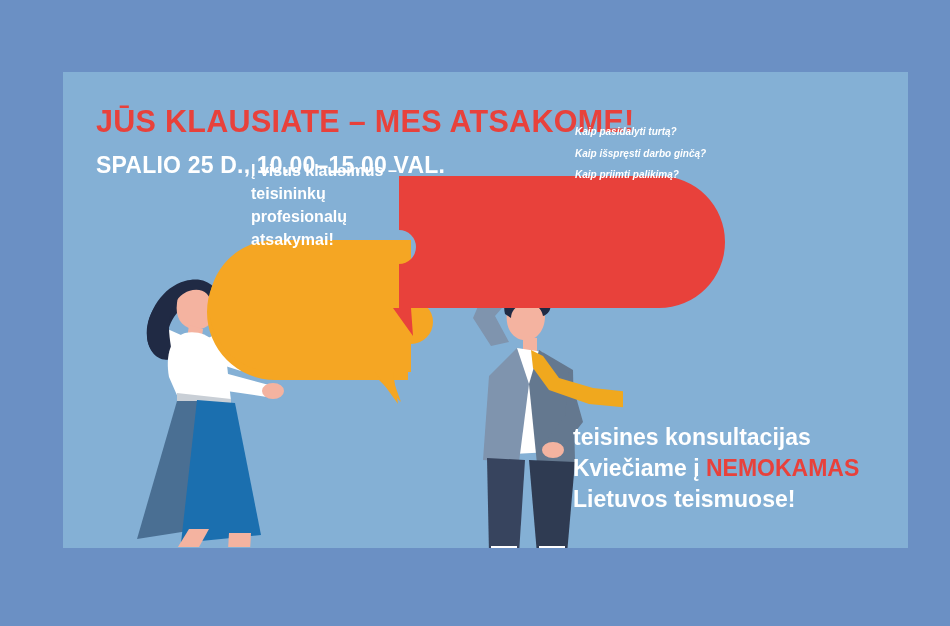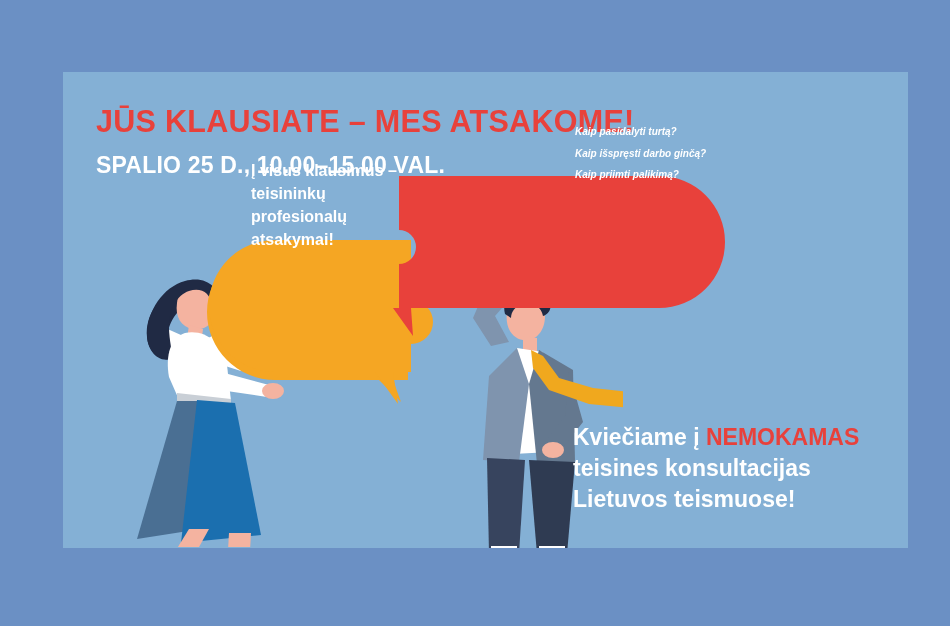--- a/index.html
+++ b/index.html
@@ -202,21 +202,21 @@
 
     <div class="bubble-text red-text">
       <div>Kaip pasidalyti turtą?</div>
       <div>Kaip išspręsti darbo ginčą?</div>
       <div>Kaip priimti palikimą?</div>
     </div>
 
     <div class="bubble-text yellow-text">Į visus klausimus – teisininkų profesionalų atsakymai!</div>
 
     <div class="closing">
+      <div>teisines konsultacijas</div>
       <div>
         <span>Kviečiame į </span><span class="accent">NEMOKAMAS</span>
       </div>
-      <div>teisines konsultacijas</div>
       <div>Lietuvos teismuose!</div>
     </div>
 
   </div>
 </div>
 
 </body></html>

